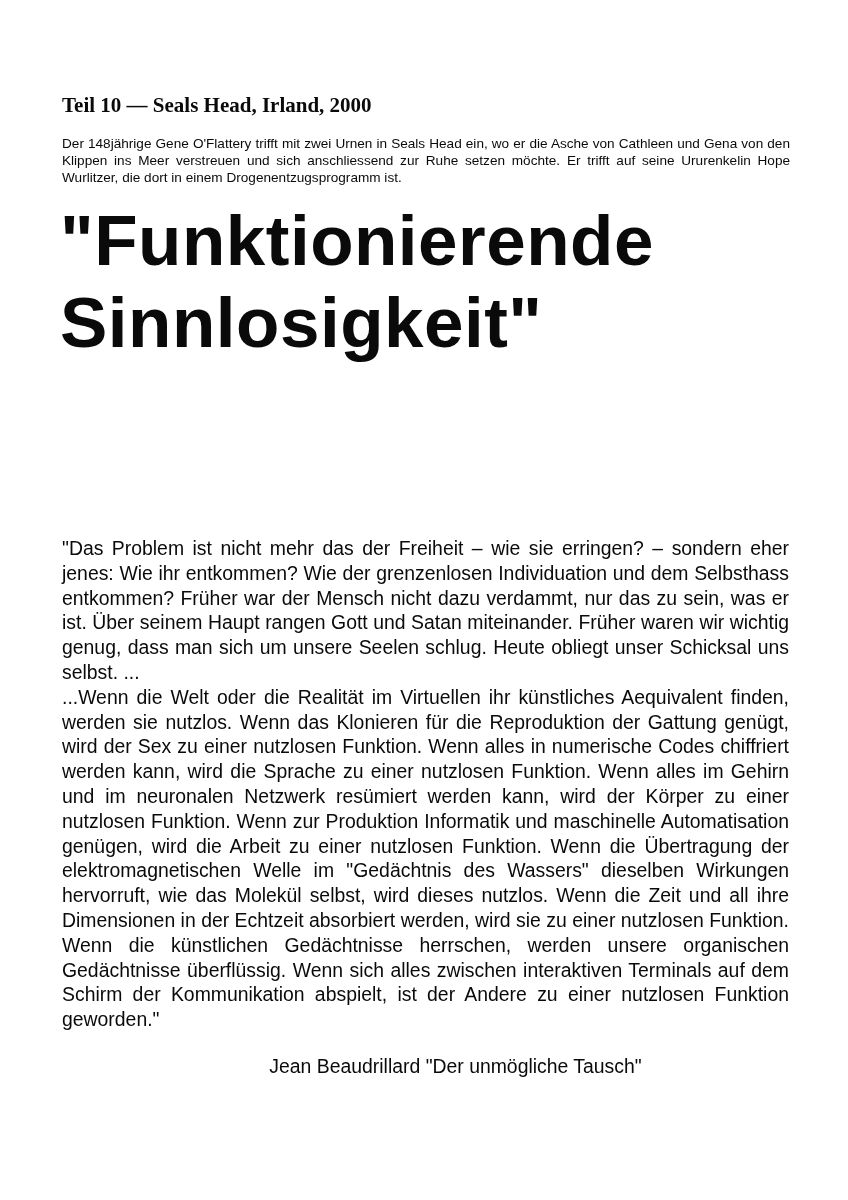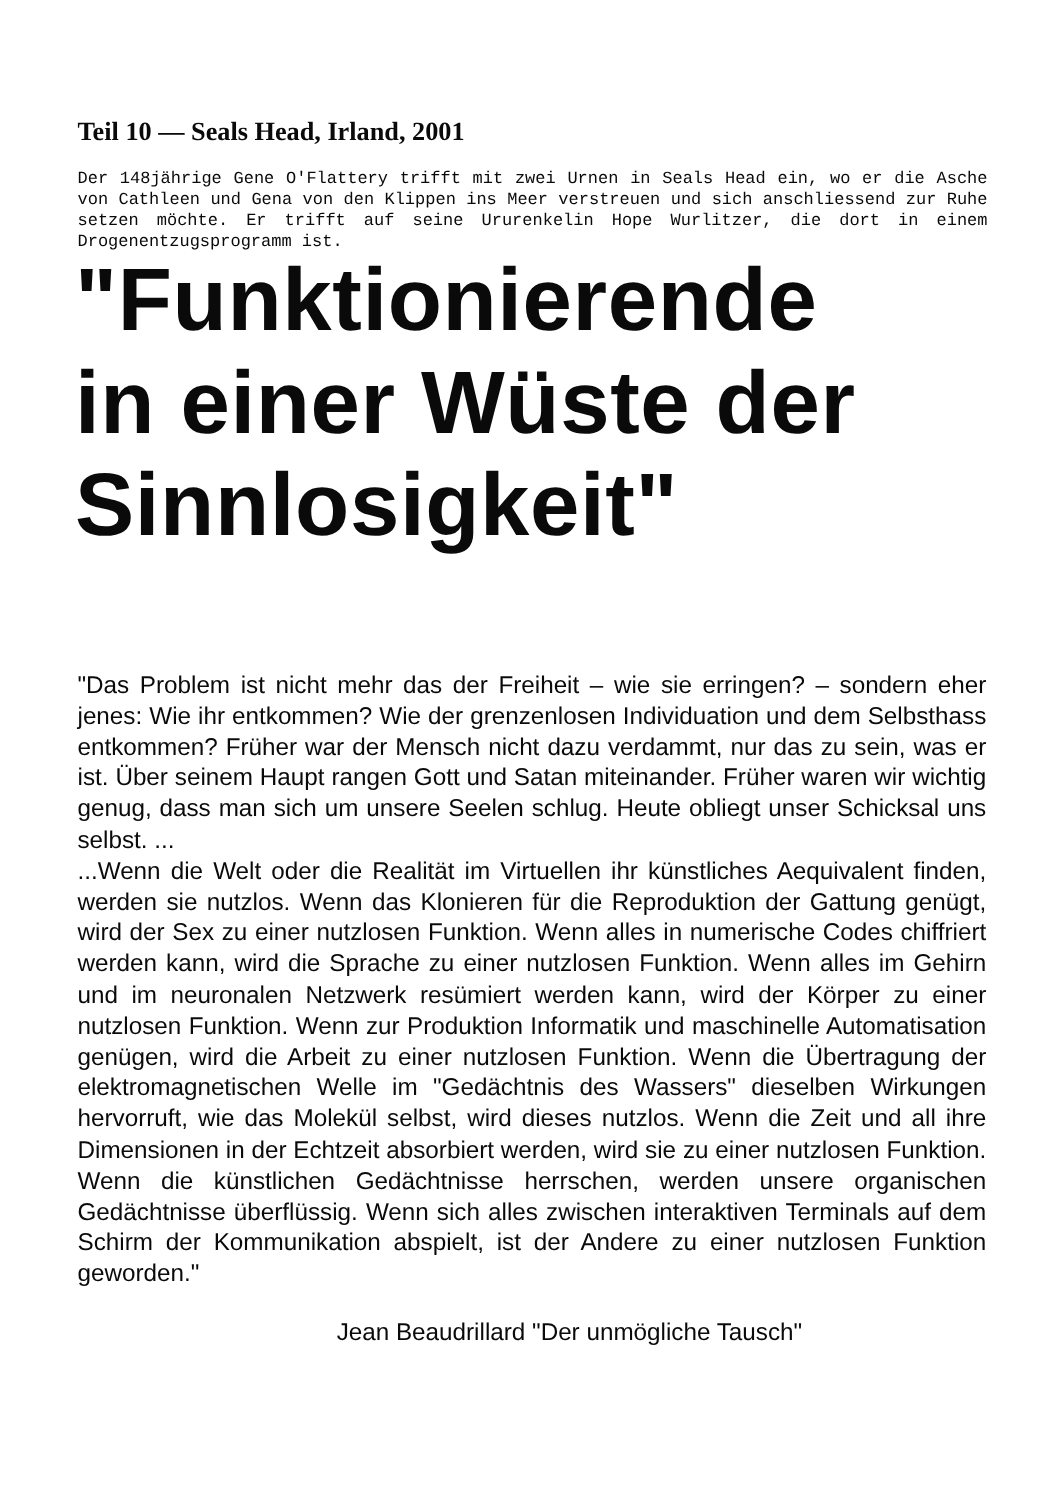--- a/index.html
+++ b/index.html
@@ -33,21 +33,21 @@
     }
     .section-title .part {
       text-decoration-thickness: 2px;
       text-underline-offset: 4px;
     }
     .summary {
       position: absolute;
       top: 135px;
       left: 0;
       width: 728px;
-      font-family: Liberation Mono, monospace;
+      font-family: Liberation Sans, sans-serif;
       font-size: 13.6px;
       line-height: 17px;
       margin: 0;
       text-align: justify;
     }
     .headline {
       position: absolute;
       top: 200px;
       left: -2px;
       width: 760px;
@@ -87,28 +87,27 @@
       margin: 0;
     }
     .attribution span { margin-left: 60px; }
   </style>
 </head>
 <body>
 
 <div class="page">
 
   <div class="section-title">
-    <span class="part">Teil 10</span><span> — Seals Head, Irland, 2001</span>
+    <span class="part">Teil 10</span><span> — Seals Head, Irland, 2000</span>
   </div>
 
   <p class="summary">Der 148jährige Gene O'Flattery trifft mit zwei Urnen in Seals Head ein, wo er die Asche von Cathleen und Gena von den Klippen ins Meer verstreuen und sich anschliessend zur Ruhe setzen möchte. Er trifft auf seine Ururenkelin Hope Wurlitzer, die dort in einem Drogenentzugsprogramm ist.</p>
 
   <h1 class="headline">
     <span>"Funktionierende</span>
-    <span>in einer Wüste der</span>
     <span>Sinnlosigkeit"</span>
   </h1>
 
   <div class="quote">
     <p>"Das Problem ist nicht mehr das der Freiheit – wie sie erringen? – sondern eher jenes: Wie ihr entkommen? Wie der grenzenlosen Individuation und dem Selbsthass entkommen? Früher war der Mensch nicht dazu ver­dammt, nur das zu sein, was er ist. Über seinem Haupt rangen Gott und Satan miteinander. Früher waren wir wichtig genug, dass man sich um un­sere Seelen schlug. Heute obliegt unser Schicksal uns selbst. ...</p>
     <p>...Wenn die Welt oder die Realität im Virtuellen ihr künstliches Aequivalent finden, werden sie nutzlos. Wenn das Klonieren für die Reproduktion der Gattung genügt, wird der Sex zu einer nutzlosen Funktion. Wenn alles in nu­merische Codes chiffriert werden kann, wird die Sprache zu einer nut­zlosen Funktion. Wenn alles im Gehirn und im neuronalen Netzwerk resümiert werden kann, wird der Körper zu einer nutzlosen Funktion. Wenn zur Produktion Informatik und maschinelle Automatisation genügen, wird die Arbeit zu einer nutzlosen Funktion. Wenn die Übertragung der elektro­magnetischen Welle im "Gedächtnis des Wassers" dieselben Wirkungen hervorruft, wie das Molekül selbst, wird dieses nutzlos. Wenn die Zeit und all ihre Dimensionen in der Echtzeit absorbiert werden, wird sie zu einer nutzlosen Funktion. Wenn die künstlichen Gedächtnisse herrschen, werden unsere organischen Gedächtnisse überflüssig. Wenn sich alles zwischen interaktiven Terminals auf dem Schirm der Kommunikation abspielt, ist der Andere zu einer nutzlosen Funktion geworden."</p>
   </div>
 
   <p class="attribution"><span>Jean Beaudrillard "Der unmögliche Tausch"</span></p>
 

